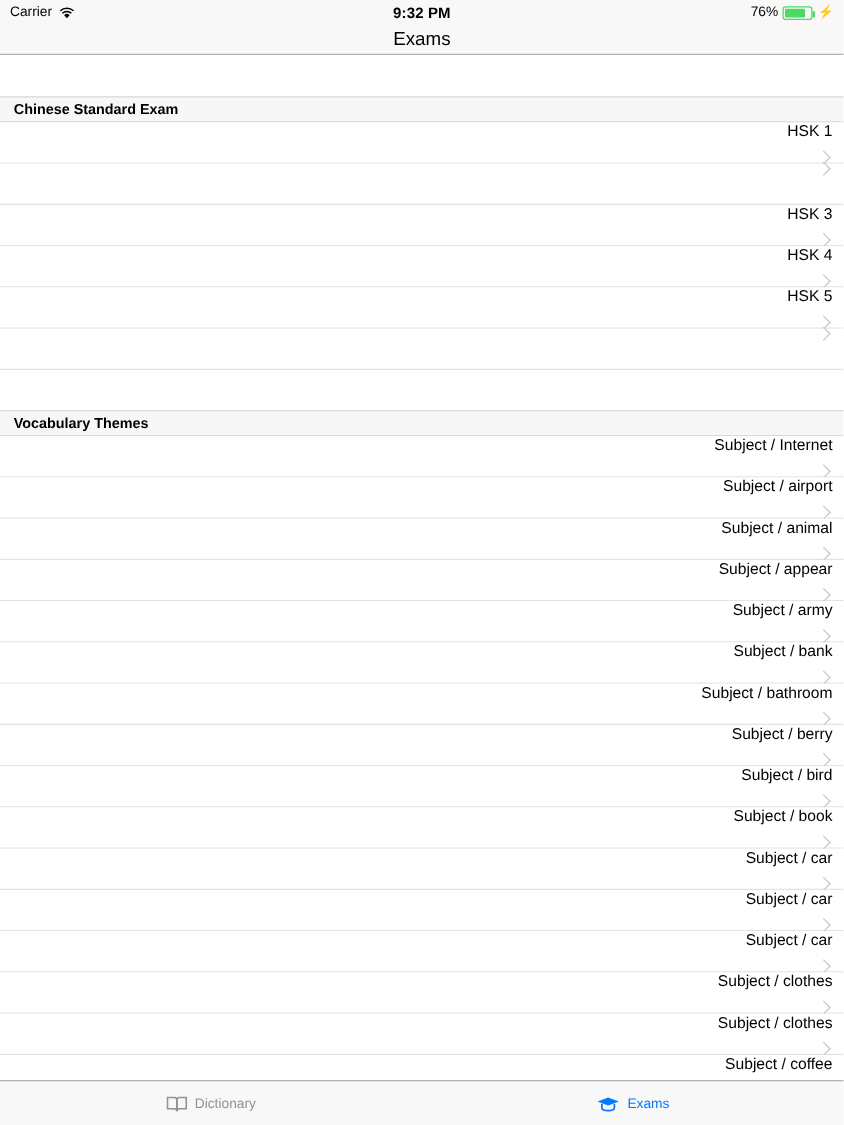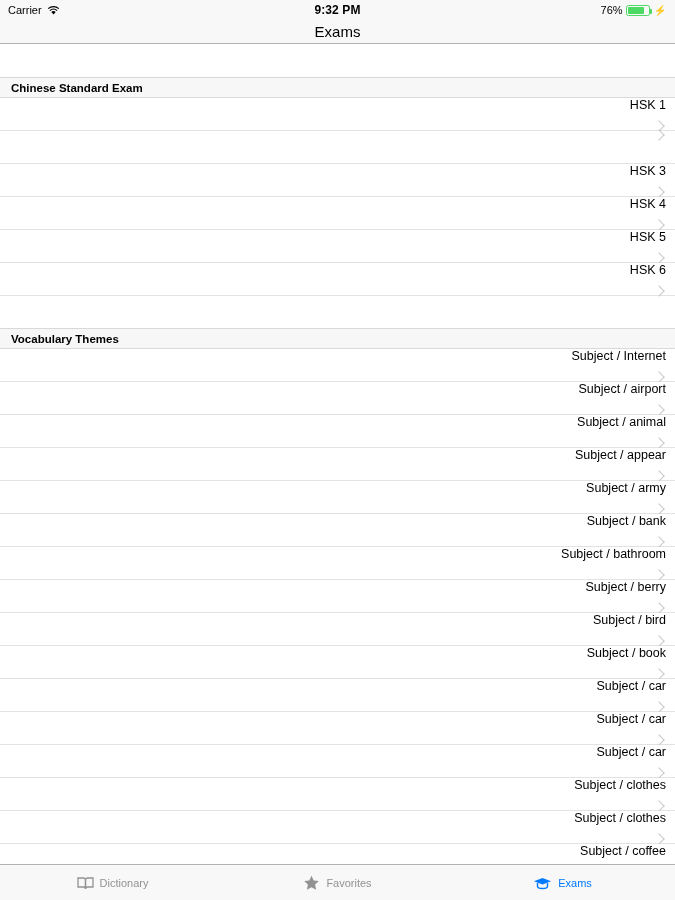--- a/index.html
+++ b/index.html
@@ -193,21 +193,20 @@
       </div>
       <div class="row">
         <span class="row-label">HSK 4</span>
         <span class="chevron"></span>
       </div>
       <div class="row">
         <span class="row-label">HSK 5</span>
         <span class="chevron"></span>
       </div>
       <div class="row">
-        <span class="row-label">HSK 6</span>
         <span class="chevron"></span>
       </div>
       <div class="section-header">Vocabulary Themes</div>
       <div class="row">
         <span class="row-label">Subject / Internet</span>
         <span class="chevron"></span>
       </div>
       <div class="row">
         <span class="row-label">Subject / airport</span>
         <span class="chevron"></span>
@@ -274,28 +273,20 @@
 <div class="tab-bar">
   <div class="tab">
     <span class="tab-icon">
       <svg width="17" height="14" viewBox="0 0 17 14">
         <path d="M1 2 h5.5 a2 2 0 0 1 2 2 v9 a2 2 0 0 0 -2 -2 H1 Z" fill="none" stroke="#929292" stroke-width="1.3"></path>
         <path d="M16 2 h-5.5 a2 2 0 0 0 -2 2 v9 a2 2 0 0 1 2 -2 H16 Z" fill="none" stroke="#929292" stroke-width="1.3"></path>
       </svg>
     </span>
     <span>Dictionary</span>
   </div>
-  <div class="tab">
-    <span class="tab-icon">
-      <svg width="17" height="16" viewBox="0 0 17 16">
-        <path d="M8.5 0.8 L10.7 5.5 L15.8 6.1 L12.1 9.6 L13.1 14.7 L8.5 12.2 L3.9 14.7 L4.9 9.6 L1.2 6.1 L6.3 5.5 Z" fill="#929292"></path>
-      </svg>
-    </span>
-    <span>Favorites</span>
-  </div>
   <div class="tab active">
     <span class="tab-icon">
       <svg width="19" height="14" viewBox="0 0 19 14">
         <path d="M9.5 2 L18 5.2 L9.5 8.4 L1 5.2 Z" fill="#007aff"></path>
         <path d="M4.5 7 v3.2 c0 1.4 2.4 2.3 5 2.3 s5 -0.9 5 -2.3 V7" fill="none" stroke="#007aff" stroke-width="1.4"></path>
       </svg>
     </span>
     <span>Exams</span>
   </div>
 </div>

